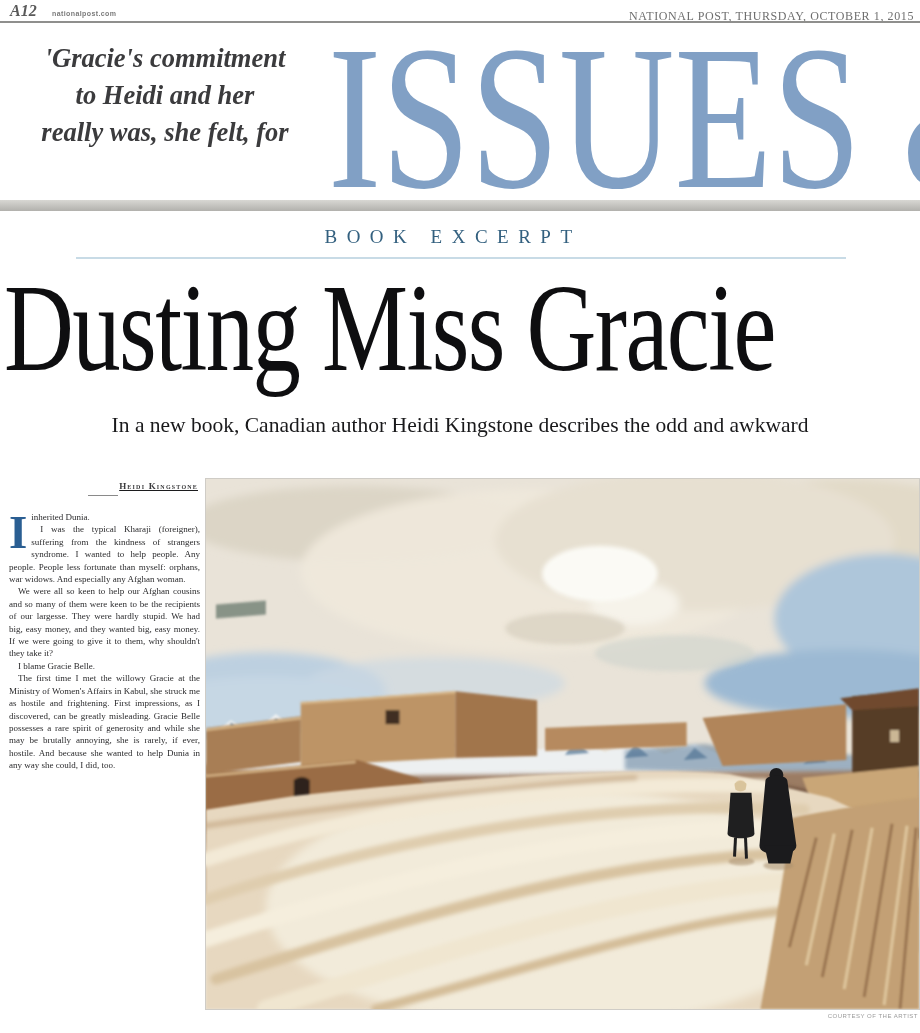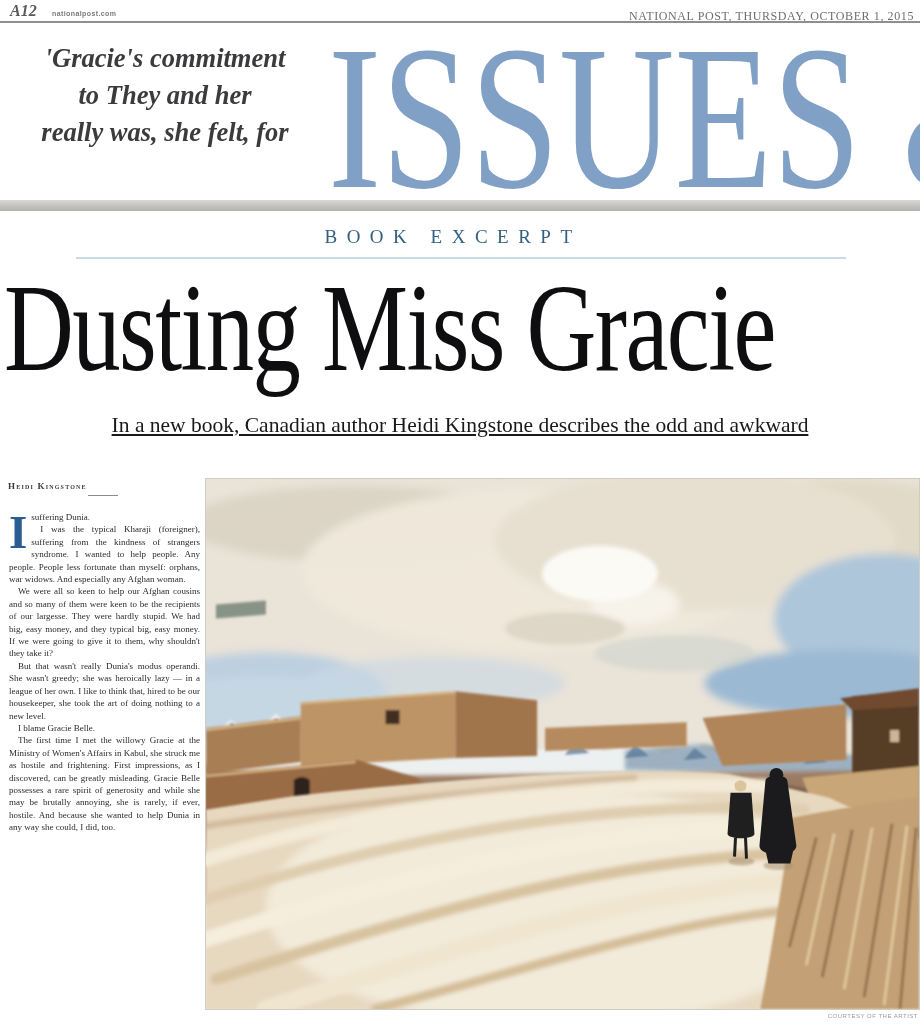--- a/index.html
+++ b/index.html
@@ -32,24 +32,24 @@
   
   .kicker{position:absolute;top:226px;left:0;right:14px;text-align:center;
     font-size:19px;letter-spacing:.5em;color:#33607f;font-weight:500;}
   .kicker-rule{position:absolute;top:257px;left:76px;width:770px;height:2px;background:#c8dbe6;}
 
   
   .headline{position:absolute;top:266px;left:4px;white-space:nowrap;font-weight:400;
     font-size:124px;line-height:1.02;color:#0e0e10;letter-spacing:-2px;
     transform:scaleX(.78);transform-origin:left top;}
   .deck{position:absolute;top:410px;left:0;right:0;text-align:center;
-    font-size:21.5px;line-height:1.4;color:#19191b;text-decoration:underline;}
-
-  
-  .byline-wrap{position:absolute;top:481px;left:8px;width:190px;text-align:left;}
+    font-size:21.5px;line-height:1.4;color:#19191b;}
+
+  
+  .byline-wrap{position:absolute;top:481px;left:8px;width:190px;text-align:right;text-decoration:underline;}
   .byline{font-size:9px;font-weight:bold;font-variant:small-caps;letter-spacing:1.2px;color:#3a3a3c;}
   .byline-rule{width:30px;height:1px;background:#8a8a8a;margin:4px auto 0 auto;}
   .body-col{position:absolute;top:511px;left:9px;width:191px;height:522px;overflow:hidden;
     font-size:9px;line-height:1.38;text-align:justify;color:#2b2b2d;}
   .body-col p{margin:0;text-indent:9px;}
   .body-col p.first{text-indent:0;}
   .drop-cap{float:left;font-size:47px;line-height:.82;font-weight:bold;color:#2a5e92;
     padding:2px 4px 0 0;}
 
   
@@ -67,45 +67,44 @@
   <div class="topbar">
     <span class="folio-left">A12</span>
     <span class="site-url">nationalpost.com</span>
     <span class="folio-right">NATIONAL POST, THURSDAY, OCTOBER 1, 2015</span>
     <div class="top-rule"></div>
   </div>
 
   <div class="masthead">
     <div class="pull-quote">
       <span>'Gracie's commitment</span><br>
-      <span>to They and her</span><br>
+      <span>to Heidi and her</span><br>
       <span>really was, she felt, for</span><br>
     </div>
     <div class="issues-mark"><span>ISSUES</span> <span class="issues-amp">&amp;</span></div>
   </div>
 
   <div class="gray-band"></div>
 
   <div class="kicker">BOOK EXCERPT</div>
   <div class="kicker-rule"></div>
 
   <h1 class="headline" style="margin:0;">Dusting Miss Gracie</h1>
   <div class="deck">
     <span>In a new book, Canadian author Heidi Kingstone describes the odd and awkward</span><br>
   </div>
 
   <div class="byline-wrap">
     <div class="byline">Heidi Kingstone</div>
     <div class="byline-rule"></div>
   </div>
   <div class="body-col">
-    <p class="first"><span class="drop-cap">I</span><span>suffering Dunia.</span></p>
+    <p class="first"><span class="drop-cap">I</span><span>inherited Dunia.</span></p>
     <p>I was the typical Kharaji (foreigner), suffering from the kindness of strangers syndrome. I wanted to help people. Any people. People less fortunate than myself: orphans, war widows. And especially any Afghan woman.</p>
-    <p>We were all so keen to help our Afghan cousins and so many of them were keen to be the recipients of our largesse. They were hardly stupid. We had big, easy money, and they typical big, easy money. If we were going to give it to them, why shouldn't they take it?</p>
-    <p>But that wasn't really Dunia's modus operandi. She wasn't greedy; she was heroically lazy — in a league of her own. I like to think that, hired to be our housekeeper, she took the art of doing nothing to a new level.</p>
+    <p>We were all so keen to help our Afghan cousins and so many of them were keen to be the recipients of our largesse. They were hardly stupid. We had big, easy money, and they wanted big, easy money. If we were going to give it to them, why shouldn't they take it?</p>
     <p>I blame Gracie Belle.</p>
     <p>The first time I met the willowy Gracie at the Ministry of Women's Affairs in Kabul, she struck me as hostile and frightening. First impressions, as I discovered, can be greatly misleading. Gracie Belle possesses a rare spirit of generosity and while she may be brutally annoying, she is rarely, if ever, hostile. And because she wanted to help Dunia in any way she could, I did, too.</p>
   </div>
 
   <div class="painting-wrap">
     <svg viewBox="0 0 715 532" preserveAspectRatio="none">
       <defs>
         <filter id="soft2" x="-20%" y="-20%" width="140%" height="140%">
             <feGaussianBlur stdDeviation="2.4"></feGaussianBlur>
           </filter>

